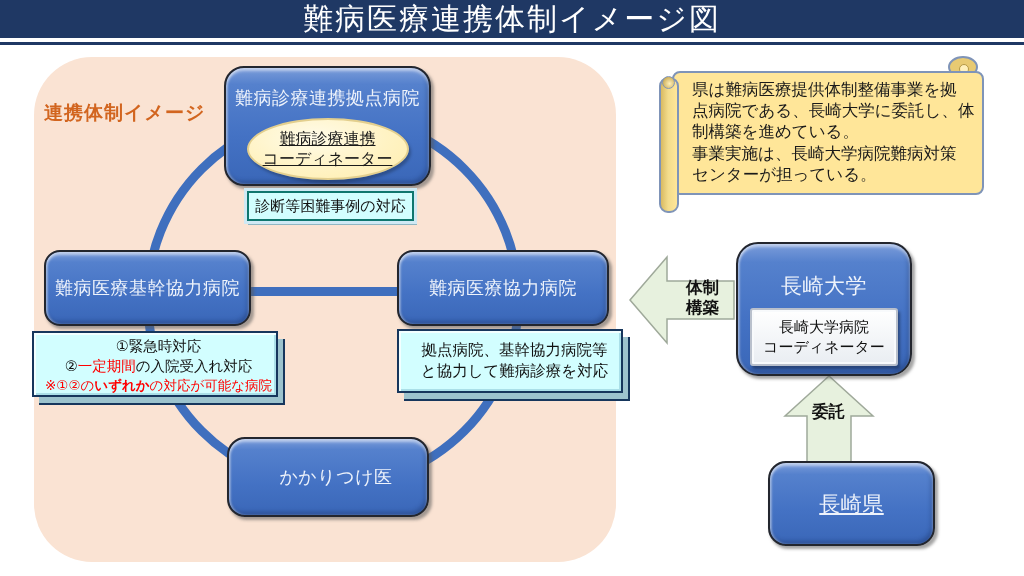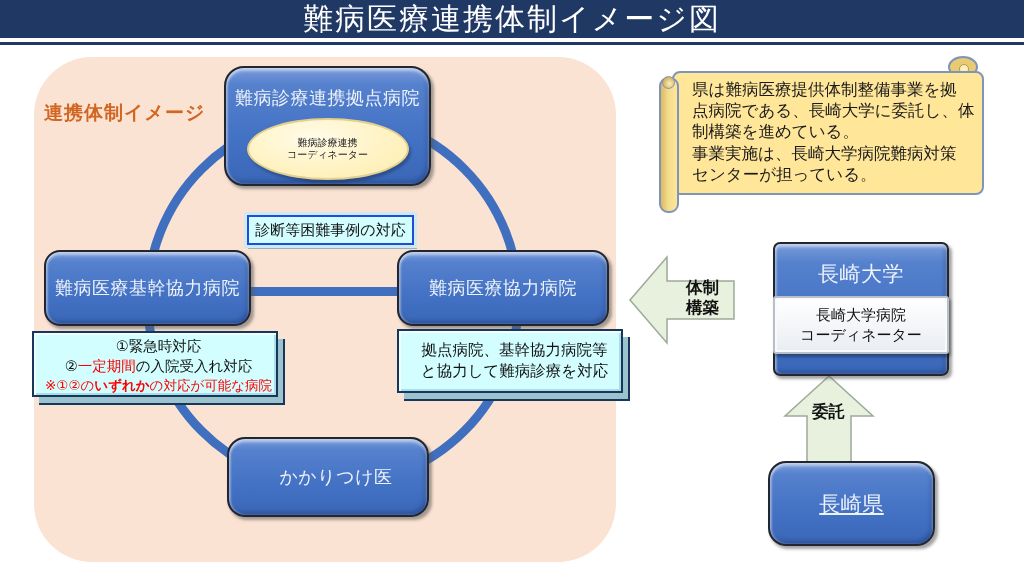--- a/index.html
+++ b/index.html
@@ -32,31 +32,31 @@
     color:#eef3fb;text-align:center;
     display:flex;flex-direction:column;align-items:center;justify-content:center;
   }
   .bluebox .boxname{font-size:18px;letter-spacing:.5px;}
   .hub-box{left:224px;top:66px;width:207px;height:120px;border-radius:20px;justify-content:flex-start;padding-top:18px;}
   .hub-box .boxname{margin-bottom:8px;}
   .coordinator{
     width:162px;height:62px;border-radius:50%;box-sizing:border-box;
     background:radial-gradient(ellipse at 40% 30%,#fffbe8 0%,#fff3c4 55%,#ffedad 100%);
     border:2px solid #e3cf8e;box-shadow:2px 3px 3px rgba(0,0,0,.25);
-    color:#1a1a1a;font-size:10px;line-height:1.25;
-    display:flex;flex-direction:column;align-items:center;justify-content:center;
+    color:#1a1a1a;font-size:16px;line-height:1.25;
+    display:flex;flex-direction:column;align-items:center;justify-content:center;text-decoration:underline;
   }
   .core-box{left:44px;top:250px;width:207px;height:76px;border-radius:16px;}
   .coop-box{left:397px;top:250px;width:212px;height:76px;border-radius:16px;}
   .family-box{left:227px;top:437px;width:202px;height:80px;border-radius:18px;padding-left:16px;}
   
   .note-flat{
-    position:absolute;box-sizing:border-box;z-index:4;background:#D2FEFF;border:2px solid #1d4ed8;
+    position:absolute;box-sizing:border-box;z-index:4;background:#D2FEFF;border:2px solid #0f766e;
     box-shadow:0 0 0 3px #cfe9f4,2px 3px 0 1px #8fb6c2;
-    color:#111;font-size:15px;display:flex;align-items:center;justify-content:center;text-align:center;margin-top:24px;
+    color:#111;font-size:15px;display:flex;align-items:center;justify-content:center;text-align:center;
   }
   .hub-note{left:247px;top:191px;width:167px;height:30px;}
   .family-note{left:242px;top:522px;width:178px;height:31px;}
   .note-3d{
     position:absolute;box-sizing:border-box;z-index:4;background:#D2FEFF;border:2px solid #16365C;
     box-shadow:inset 2px 2px 0 #f2ffff,inset -2px -2px 0 #aadfe8,6px 7px 0 -1px #9cc3cd,7px 8px 0 0 #16365C;
     color:#111;text-align:center;
   }
   .core-note{left:32px;top:331px;width:246px;height:66px;padding:4px 0 0 7px;font-size:14.5px;line-height:19.5px;}
   .core-note .l3{font-size:13.5px;color:#FF0000;}
@@ -83,24 +83,24 @@
   }
   .scroll-curl-tr::after{
     content:"";position:absolute;left:9px;top:6px;width:8px;height:8px;border-radius:50%;
     background:#fff0bb;border:1px solid #b59846;
   }
   .scroll-text{
     position:absolute;left:692px;top:79px;width:288px;z-index:5;
     color:#1a1a1a;font-size:16.5px;line-height:21.2px;
   }
   
-  .univ-box{left:736px;top:242px;width:176px;height:134px;border-radius:7px;justify-content:flex-start;padding-top:16px;margin-left:37px;}
+  .univ-box{left:736px;top:242px;width:176px;height:134px;border-radius:22px;justify-content:flex-start;padding-top:28px;}
   .univ-box .boxname{font-size:21px;margin-bottom:8px;}
   .center-box{
-    width:176px;height:58px;box-sizing:border-box;border-radius:3px;
+    width:148px;height:58px;box-sizing:border-box;border-radius:3px;
     background:linear-gradient(180deg,#ffffff,#e9edf2);
     border:2px solid #b9c0cc;
     box-shadow:2px 3px 3px rgba(0,0,0,.35),inset 0 0 0 2px #f8fafc;
     color:#111;font-size:15px;line-height:1.35;
     display:flex;flex-direction:column;align-items:center;justify-content:center;text-align:center;
   }
   .pref-box{left:768px;top:461px;width:167px;height:85px;border-radius:18px;text-decoration:underline;}
   .pref-box .boxname{font-size:21px;}
   .arrow-svg{position:absolute;z-index:2;}
   .build-arrow{left:627px;top:253px;}

